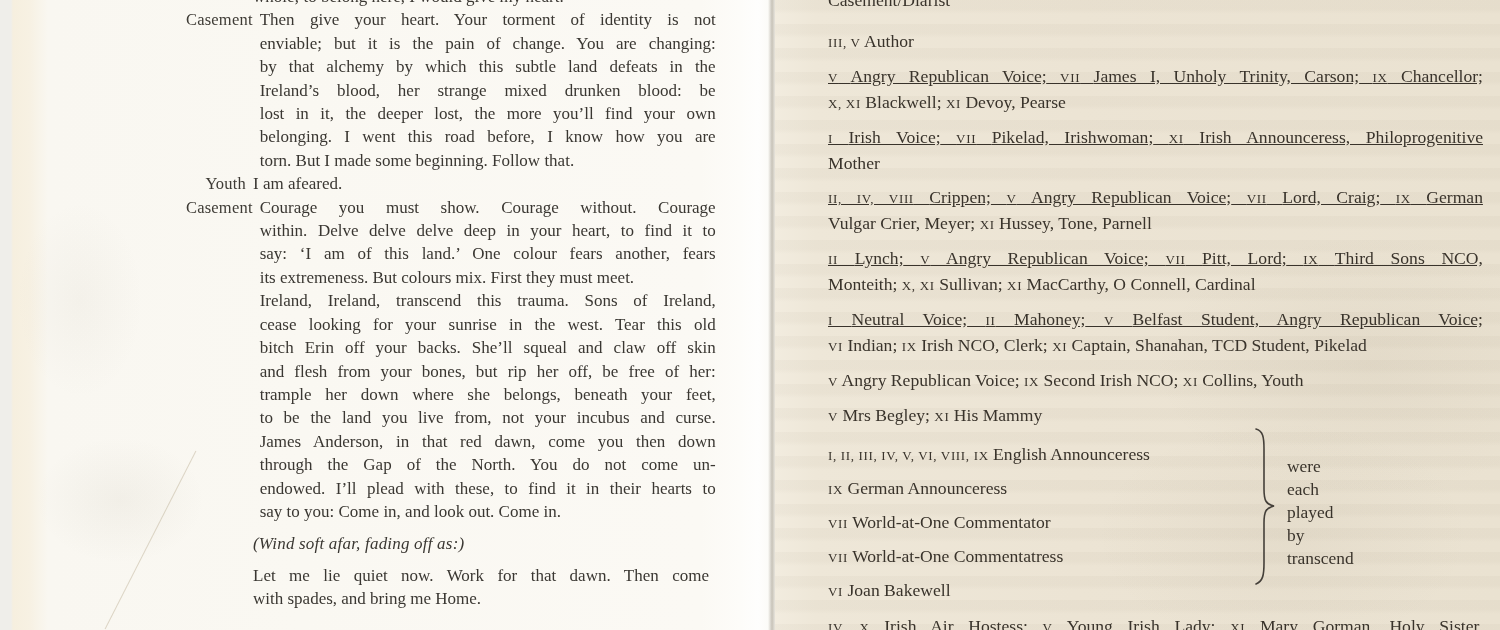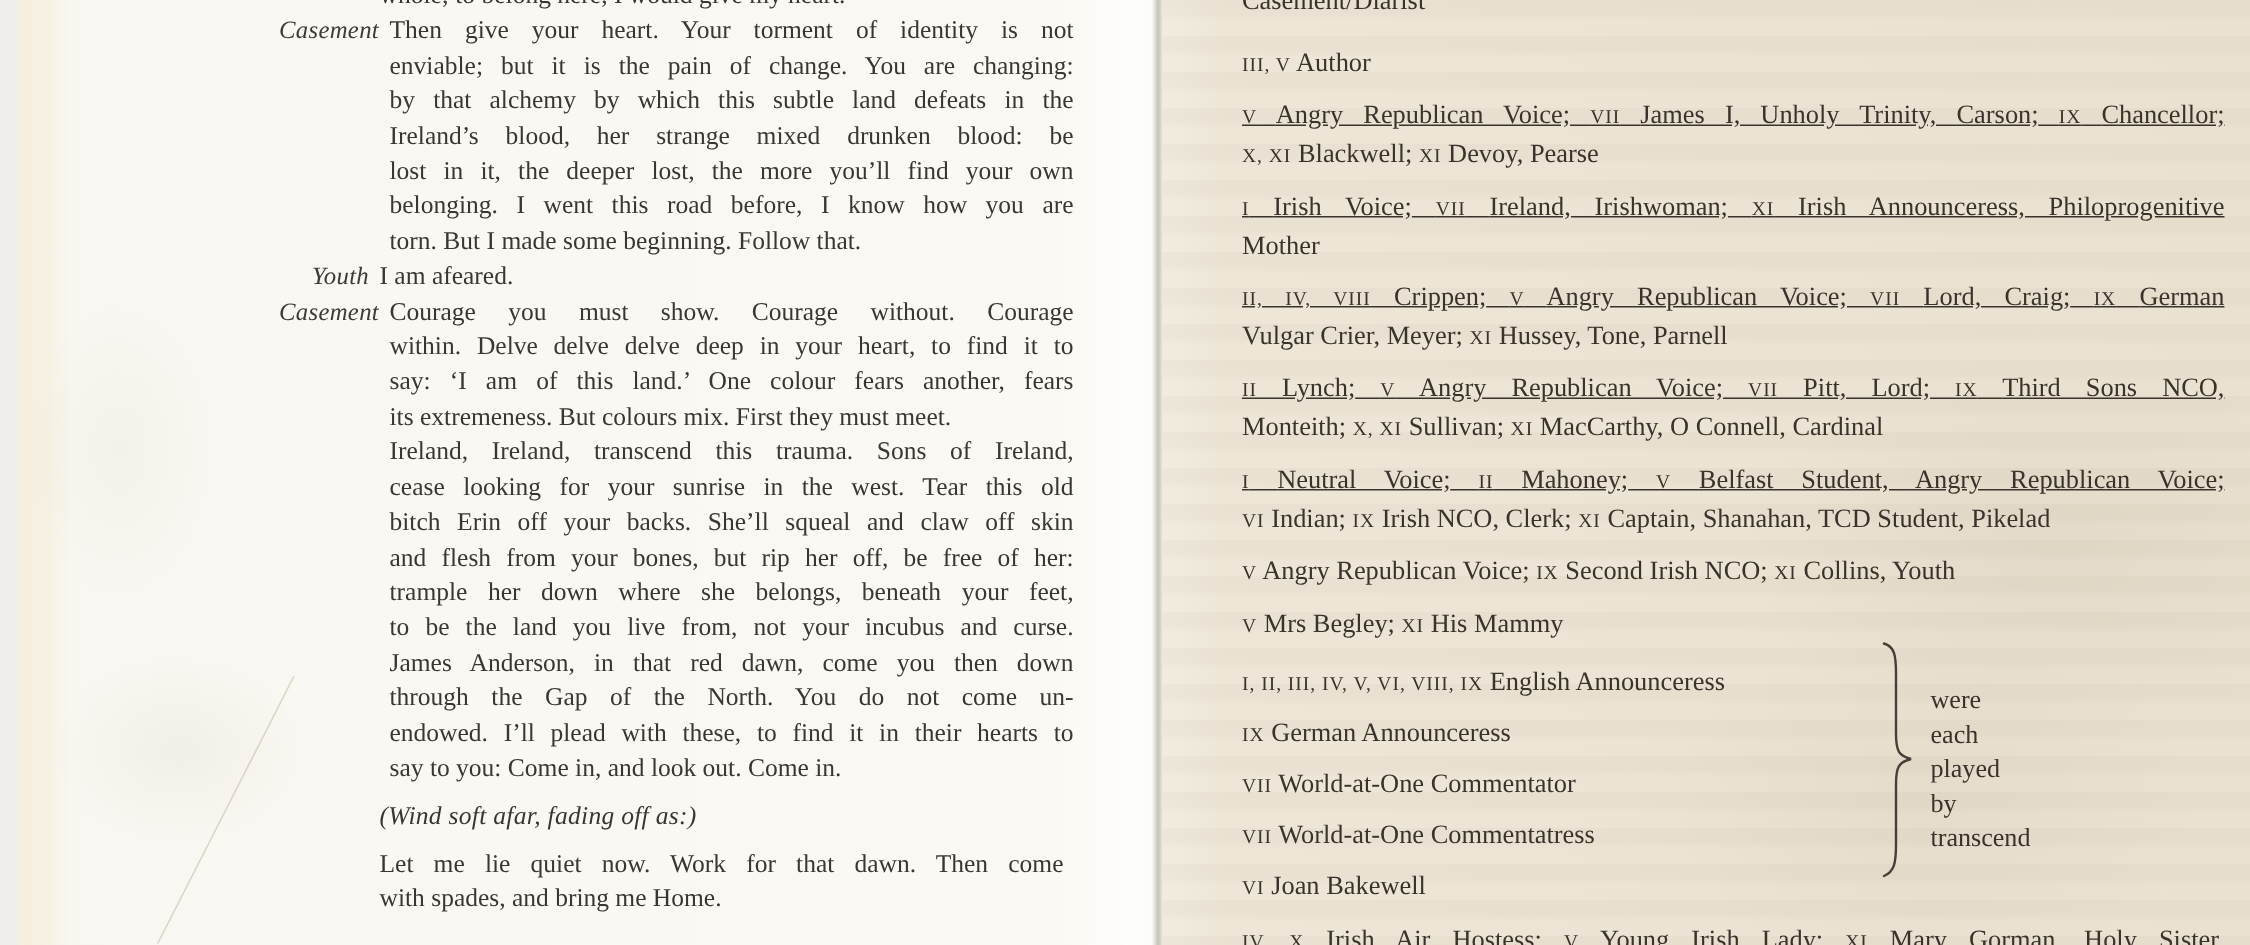--- a/index.html
+++ b/index.html
@@ -40,21 +40,21 @@
   }
 
   
   .script {
     position: absolute; left: 186px; top: -15px; width: 530px;
     color: #3a3732; font-size: 17px;
   }
   .row { display: flex; }
   .speaker {
     flex: 0 0 60px; text-align: right;
-    font-style: italic; font-size: 16.5px;
+    font-size: 16.5px;
     line-height: 23.4px; color: #3e3b35;
     letter-spacing: 0.2px;
   }
   .body-col { flex: 0 0 456px; margin-left: 7px; }
   .dline { line-height: 23.4px; text-align: justify; }
   .dline.just { text-align-last: justify; }
   .row-sd { margin: 9px 0 8px 0; }
   .sd { font-style: italic; line-height: 23.4px; letter-spacing: 0.2px; }
 
   
@@ -152,21 +152,21 @@
       <div class="cut-head">Casement/Diarist</div>
       <div>
           <div class="entry">
             <div class="eline"><span class="rn">iii, v</span> <span>Author</span></div>
           </div>
           <div class="entry">
             <div class="eline just"><span class="rn">v</span> <span>Angry Republican Voice;</span> <span class="rn">vii</span> <span>James I, Unholy Trinity, Carson;</span> <span class="rn">ix</span> <span>Chancellor;</span></div>
             <div class="eline"><span class="rn">x, xi</span> <span>Blackwell;</span> <span class="rn">xi</span> <span>Devoy, Pearse</span></div>
           </div>
           <div class="entry">
-            <div class="eline just"><span class="rn">i</span> <span>Irish Voice;</span> <span class="rn">vii</span> <span>Ireland, Irishwoman;</span> <span class="rn">xi</span> <span>Irish Announceress, Philoprogenitive</span></div>
+            <div class="eline just"><span class="rn">i</span> <span>Irish Voice;</span> <span class="rn">vii</span> <span>Pikelad, Irishwoman;</span> <span class="rn">xi</span> <span>Irish Announceress, Philoprogenitive</span></div>
             <div class="eline"><span>Mother</span></div>
           </div>
           <div class="entry">
             <div class="eline just"><span class="rn">ii, iv, viii</span> <span>Crippen;</span> <span class="rn">v</span> <span>Angry Republican Voice;</span> <span class="rn">vii</span> <span>Lord, Craig;</span> <span class="rn">ix</span> <span>German</span></div>
             <div class="eline"><span>Vulgar Crier, Meyer;</span> <span class="rn">xi</span> <span>Hussey, Tone, Parnell</span></div>
           </div>
           <div class="entry">
             <div class="eline just"><span class="rn">ii</span> <span>Lynch;</span> <span class="rn">v</span> <span>Angry Republican Voice;</span> <span class="rn">vii</span> <span>Pitt, Lord;</span> <span class="rn">ix</span> <span>Third Sons NCO,</span></div>
             <div class="eline"><span>Monteith;</span> <span class="rn">x, xi</span> <span>Sullivan;</span> <span class="rn">xi</span> <span>MacCarthy, O Connell, Cardinal</span></div>
           </div>

